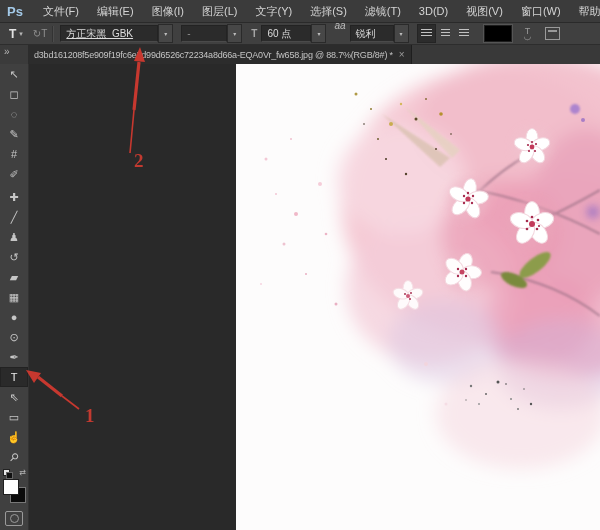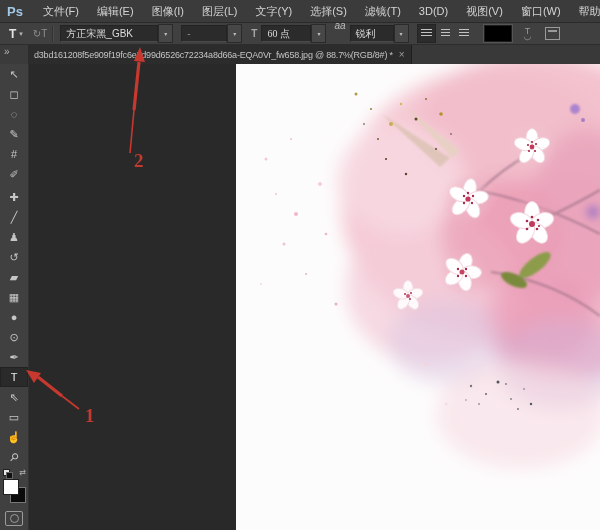--- a/index.html
+++ b/index.html
@@ -95,34 +95,34 @@
     <span class="menuitem">视图(V)</span>
     <span class="menuitem">窗口(W)</span>
     <span class="menuitem">帮助(H)</span>
   </div>
 
   <div class="optionsbar">
     <span class="ob-toolico">T</span>
     <span class="caret">▾</span>
     <span class="ob-orient">↻T</span>
     <span class="ob-sep"></span>
-    <div class="combo" style="width:86px;margin-left:2px;">
+    <div class="combo" style="width:86px;margin-left:2px;text-decoration:underline;">
       <span>方正宋黑_GBK</span>
     </div>
     <div class="dropbtn">
       <span>▾</span>
     </div>
     <div class="combo" style="width:34px;margin-left:8px;color:#8f8f8f;">
       <span>-</span>
     </div>
     <div class="dropbtn">
       <span>▾</span>
     </div>
     <span class="ob-toolico" style="margin-left:9px;font-size:10px;color:#a5a5a5;">T</span>
-    <div class="combo" style="width:38px;margin-left:4px;font-family:Liberation Serif, serif;">
+    <div class="combo" style="width:38px;margin-left:4px;">
       <span>60 点</span>
     </div>
     <div class="dropbtn">
       <span>▾</span>
     </div>
     <span class="aa">aa</span>
     <div class="combo" style="width:32px;text-align:right;">
       <span>锐利</span>
     </div>
     <div class="dropbtn">

